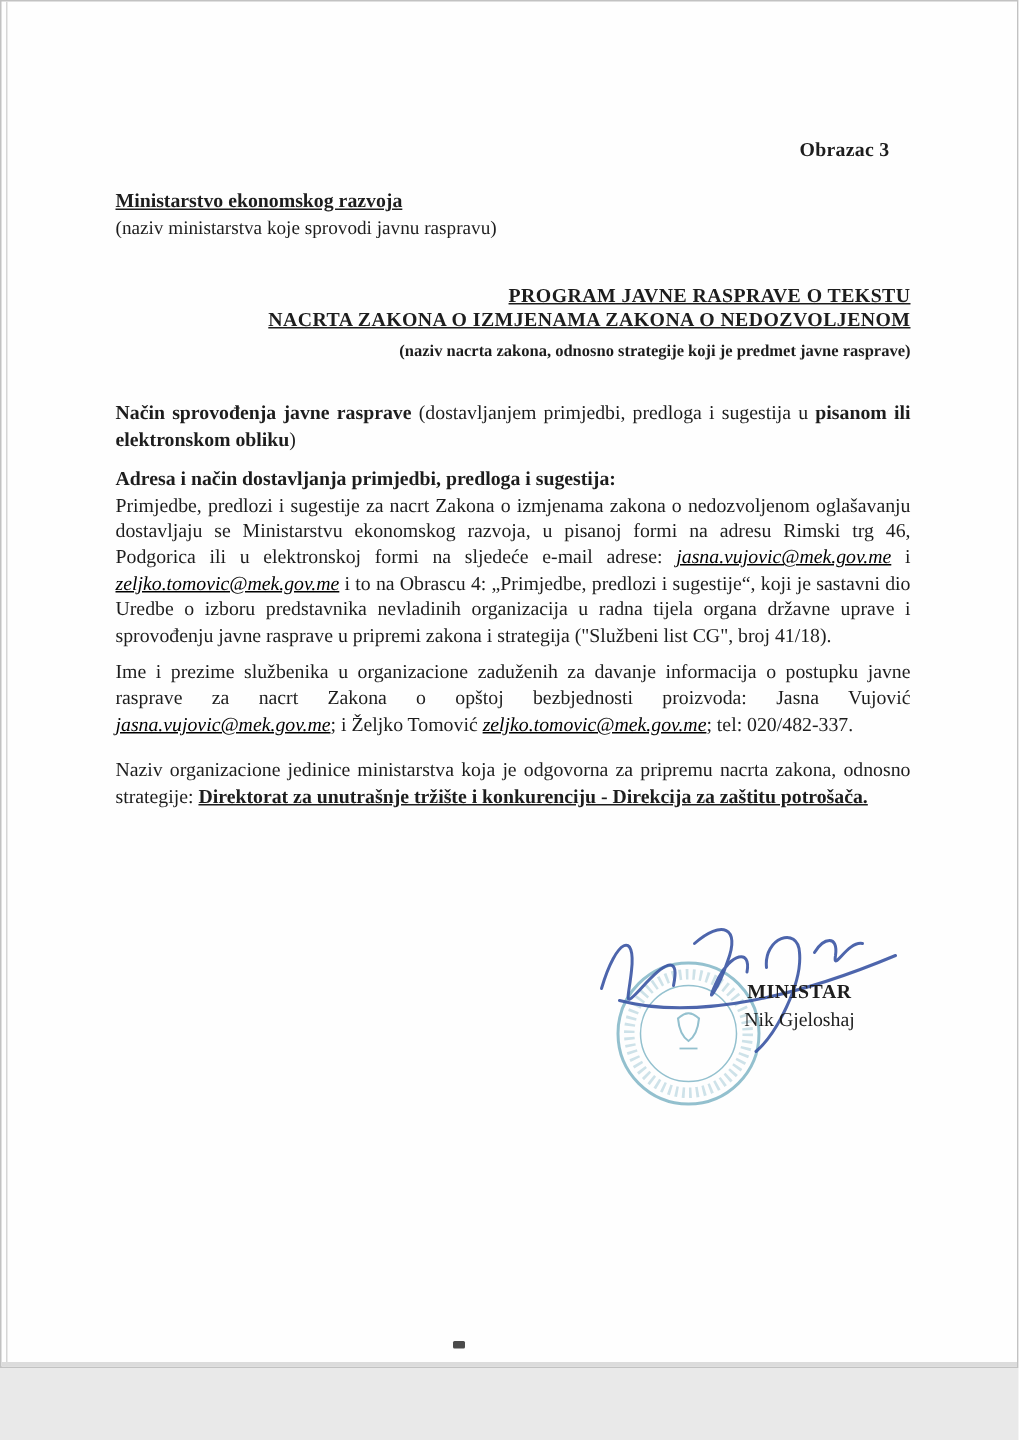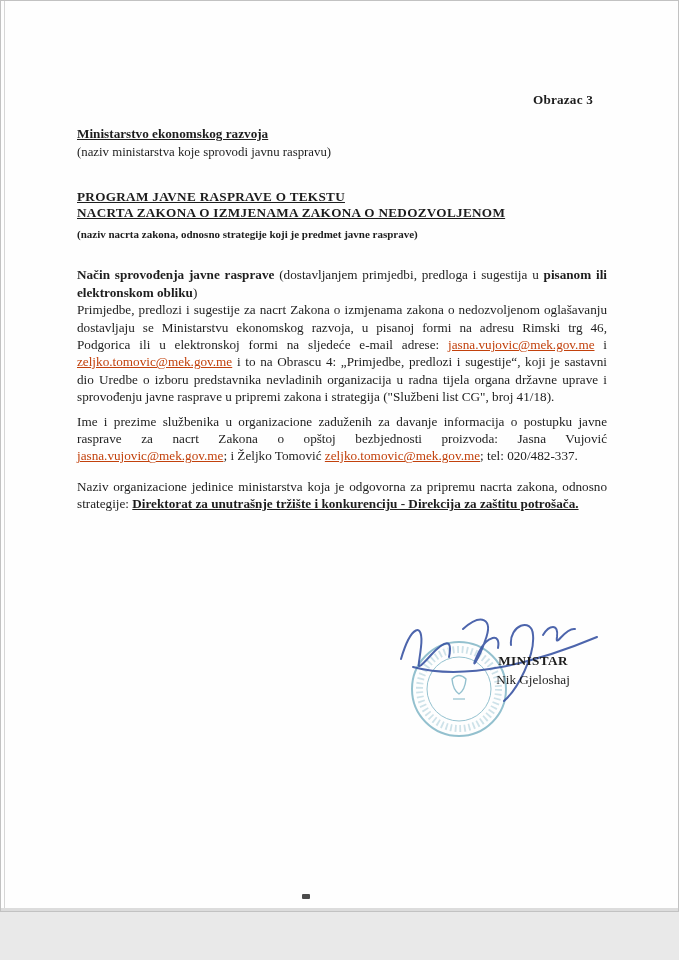--- a/index.html
+++ b/index.html
@@ -24,35 +24,35 @@
     left: 76px;
     top: 90px;
     width: 530px;
     font-size: 13.2px;
     line-height: 1.32;
   }
   .form-label { text-align: right; font-weight: bold; padding-right: 14px; letter-spacing: 0.2px; }
   .ministry-name { margin-top: 17px; font-weight: bold; text-decoration: underline; }
   .ministry-caption { font-size: 12.8px; margin-top: 1px; }
 
-  .title-block { text-align: left; margin-top: 28px; }
+  .title-block { text-align: right; margin-top: 28px; }
   .title-line { font-weight: bold; text-decoration: underline; letter-spacing: 0.3px; line-height: 1.25; }
   .title-caption { font-size: 11px; margin-top: 5px; font-weight: bold; text-decoration: none; }
 
   .duration-line { margin-top: 27px; }
   .u { text-decoration: underline; }
   .b { font-weight: bold; }
 
   .method-para { margin-top: 25px; text-align: justify; }
   .addr-heading { margin-top: 9px; font-weight: bold; }
   .para-just { text-align: justify; }
   .officials-para { margin-top: 7px; text-align: justify; }
   .unit-para { margin-top: 13px; text-align: justify; }
 
-  .link { color: #c2410c; text-decoration: underline; cursor: pointer; }
+  .link { color: #000000; text-decoration: underline; cursor: pointer; font-style: italic; }
   .bold-underline { font-weight: bold; text-decoration: underline; }
 
   .sig-art { position: absolute; left: 382px; top: 606px; width: 228px; height: 150px; }
   .sig-text {
     position: absolute;
     top: 652px;
     right: 80px;
     width: 130px;
     text-align: center;
   }
@@ -77,20 +77,21 @@
 
     <div class="title-block">
       <div class="title-line">PROGRAM JAVNE RASPRAVE O TEKSTU</div>
       <div class="title-line">NACRTA ZAKONA O IZMJENAMA ZAKONA O NEDOZVOLJENOM</div>
       <div class="title-caption">(naziv nacrta zakona, odnosno strategije koji je predmet javne rasprave)</div>
     </div>
 
 
     <p class="method-para"><span class="b">Način sprovođenja javne rasprave</span><span> (dostavljanjem primjedbi, predloga i sugestija u </span><span class="b">pisanom ili elektronskom obliku</span><span>)</span></p>
 
+    <p class="addr-heading">Adresa i način dostavljanja primjedbi, predloga i sugestija:</p>
     <p class="para-just"><span>Primjedbe, predlozi i sugestije za nacrt Zakona o izmjenama zakona o nedozvoljenom oglašavanju dostavljaju se Ministarstvu ekonomskog razvoja, u pisanoj formi na adresu Rimski trg 46, Podgorica ili u elektronskoj formi na sljedeće e-mail adrese: </span><span class="link">jasna.vujovic@mek.gov.me</span><span> i </span><span class="link">zeljko.tomovic@mek.gov.me</span><span> i to na Obrascu 4: „Primjedbe, predlozi i sugestije“, koji je sastavni dio Uredbe o izboru predstavnika nevladinih organizacija u radna tijela organa državne uprave i sprovođenju javne rasprave u pripremi zakona i strategija ("Službeni list CG", broj 41/18).</span></p>
 
     <p class="officials-para"><span>Ime i prezime službenika u organizacione zaduženih za davanje informacija o postupku javne rasprave za nacrt Zakona o opštoj bezbjednosti proizvoda: Jasna Vujović </span><span class="link">jasna.vujovic@mek.gov.me</span><span>; i Željko Tomović </span><span class="link">zeljko.tomovic@mek.gov.me</span><span>; tel: 020/482-337.</span></p>
 
     <p class="unit-para"><span>Naziv organizacione jedinice ministarstva koja je odgovorna za pripremu nacrta zakona, odnosno strategije: </span><span class="bold-underline">Direktorat za unutrašnje tržište i konkurenciju - Direkcija za zaštitu potrošača.</span></p>
 
   </div>
 
   <svg class="sig-art" viewBox="0 0 228 150">
 

